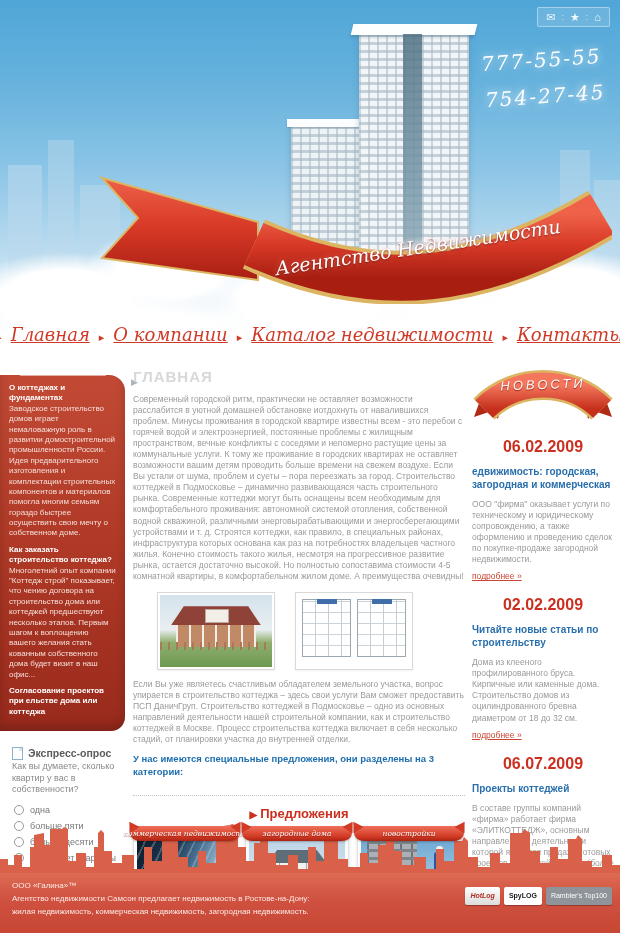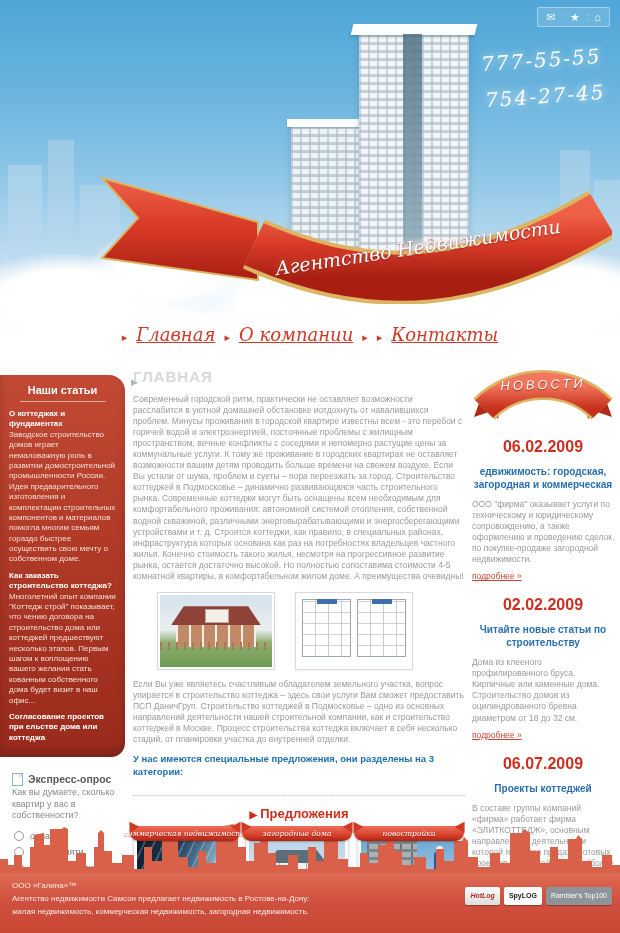--- a/index.html
+++ b/index.html
@@ -152,21 +152,21 @@
      border-radius:50% 50% 30% 30%;}
 
   .news{position:absolute;left:472px;top:0;width:142px;}
   .news-ribbon{position:relative;width:142px;height:60px;}
   .news-ribbon svg{position:absolute;left:0;top:0;}
   .nr-text{position:absolute;left:0;right:0;top:12px;text-align:center;color:#fff;font-size:13px;
      letter-spacing:3px;font-style:italic;transform:rotate(-2deg);
      text-shadow:0 1px 1px rgba(110,10,0,.7);}
   .news-item{margin-top:13px;}
   .news-date{color:#cc2f1f;font-weight:bold;font-size:16px;text-align:center;}
-  .news-title{color:#2a6fad;font-weight:bold;font-size:10px;line-height:1.25;text-align:center;
+  .news-title{color:#2a6fad;font-weight:bold;font-size:10px;line-height:1.25;
      margin-top:10px;cursor:pointer;}
   .news-text{color:#9a9a9a;font-size:8.5px;line-height:1.3;margin-top:8px;text-align:left;}
   .news-more{display:inline-block;color:#cc4433;font-size:8.5px;text-decoration:underline;cursor:pointer;}
 
   
   .skyline{position:absolute;left:0;bottom:60px;width:620px;height:58px;line-height:0;}
   .footer{position:absolute;left:0;bottom:0;width:620px;height:60px;
      background:linear-gradient(180deg,#dd6b53 0%,#d05140 45%,#c74634 100%);}
   .footer-lines{position:absolute;left:12px;top:7px;color:#fbe9e4;font-size:8px;line-height:1.6;}
   .footer-line1{font-weight:normal;}
@@ -231,31 +231,31 @@
     <span class="sep">:</span>
     <span class="ticon">⌂</span>
   </div>
 
   <div class="nav">
     <span class="nav-arrow">▸</span>
     <span class="nav-link">Главная</span>
     <span class="nav-arrow">▸</span>
     <span class="nav-link">О компании</span>
     <span class="nav-arrow">▸</span>
+    <span class="nav-link">Каталог недвижимости</span>
     <span class="nav-arrow">▸</span>
     <span class="nav-link">Контакты</span>
   </div>
 </div>
 
 <div class="content">
   <span class="sidebar-pointer">▶</span>
 
   <div class="sidebar">
     <div class="articles-block">
-      <div class="articles-title">Наши статьи</div>
       <div class="articles-rule"></div>
       <div class="article-entry">
         <div class="a-title">О коттеджах и фундаментах</div>
         <div class="a-text">Заводское строительство домов играет немаловажную роль в развитии домостроительной промышленности России. Идея предварительного изготовления и комплектации строительных компонентов и материалов помогла многим семьям гораздо быстрее осуществить свою мечту о собственном доме.</div>
       </div>
       <div class="article-entry">
         <div class="a-title">Как заказать строительство коттеджа?</div>
         <div class="a-text">Многолетний опыт компании "Коттедж строй" показывает, что чению договора на строительство дома или коттеджей предшествуют несколько этапов. Первым шагом к воплощению вашего желания стать кованным собственного дома будет визит в наш офис...</div>
       </div>
       <div class="article-entry">

